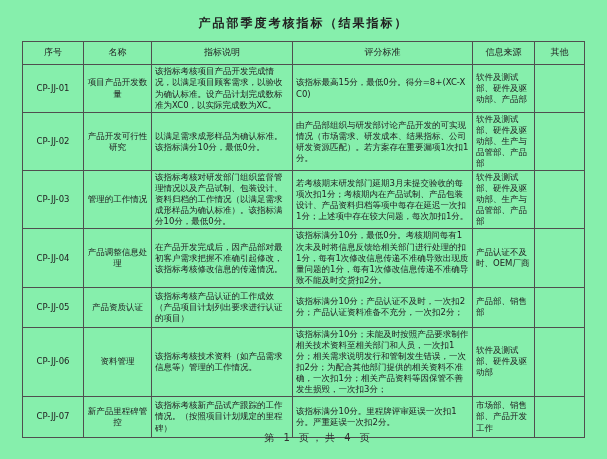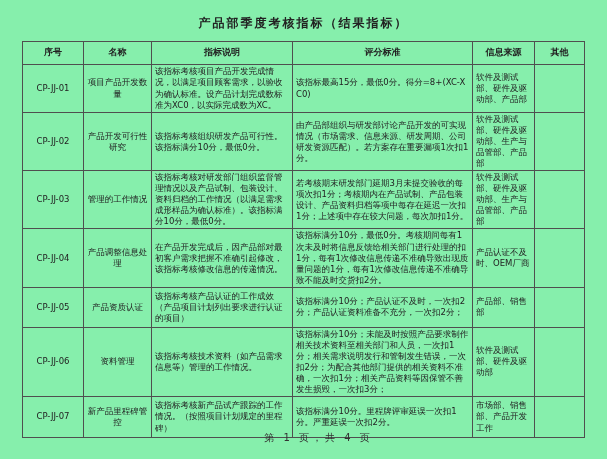--- a/index.html
+++ b/index.html
@@ -40,21 +40,21 @@
   table.kpi th, table.kpi td{
     border:1px solid #4f4f4f;
     font-size:8.5px;
     line-height:1.3;
     padding:1px 3px;
     vertical-align:middle;
     word-break:break-all;
     color:#222;
   }
   table.kpi th{
-    font-weight:bold;
+    font-weight:normal;
     text-align:center;
     height:20px;
     font-size:9px;
   }
   td.cell-id, td.cell-name{text-align:center;}
   td.cell-desc, td.cell-score, td.cell-src{text-align:left;}
   tr.r1{height:48px;} tr.r2{height:42px;} tr.r3{height:58px;}
   tr.r4{height:44px;} tr.r5{height:40px;} tr.r6{height:60px;}
   tr.r7{height:41px;}
   .footer{
@@ -109,22 +109,22 @@
         <td class="cell-id">CP-JJ-01</td>
         <td class="cell-name">项目产品开发数量</td>
         <td class="cell-desc">该指标考核项目产品开发完成情况，以满足项目顾客需求，以验收为确认标准。设产品计划完成数标准为XC0，以实际完成数为XC。</td>
         <td class="cell-score">该指标最高15分，最低0分。得分=8+(XC-XC0)</td>
         <td class="cell-src">软件及测试部、硬件及驱动部、产品部</td>
         <td class="cell-other"></td>
       </tr>
       <tr class="r2">
         <td class="cell-id">CP-JJ-02</td>
         <td class="cell-name">产品开发可行性研究</td>
-        <td class="cell-desc">该指标考核组织研发产品可行性。该指标满分10分，最低0分。</td>
-        <td class="cell-score">由产品部组织与研发部讨论产品开发的可实现情况（市场需求、信息来源、研发周期、公司研发资源匹配）。若方案存在重要漏项1次扣1分。</td>
+        <td class="cell-desc">以满足需求成形样品为确认标准。该指标满分10分，最低0分。</td>
+        <td class="cell-score">由产品部组织与研发部讨论产品开发的可实现情况（市场需求、研发成本、结果指标、公司研发资源匹配）。若方案存在重要漏项1次扣1分。</td>
         <td class="cell-src">软件及测试部、硬件及驱动部、生产与品管部、产品部</td>
         <td class="cell-other"></td>
       </tr>
       <tr class="r3">
         <td class="cell-id">CP-JJ-03</td>
         <td class="cell-name">管理的工作情况</td>
         <td class="cell-desc">该指标考核对研发部门组织监督管理情况以及产品试制、包装设计、资料归档的工作情况（以满足需求成形样品为确认标准）。该指标满分10分，最低0分。</td>
         <td class="cell-score">若考核期末研发部门延期3月未提交验收的每项次扣1分；考核期内在产品试制、产品包装设计、产品资料归档等项中每存在延迟一次扣1分；上述项中存在较大问题，每次加扣1分。</td>
         <td class="cell-src">软件及测试部、硬件及驱动部、生产与品管部、产品部</td>
         <td class="cell-other"></td>

